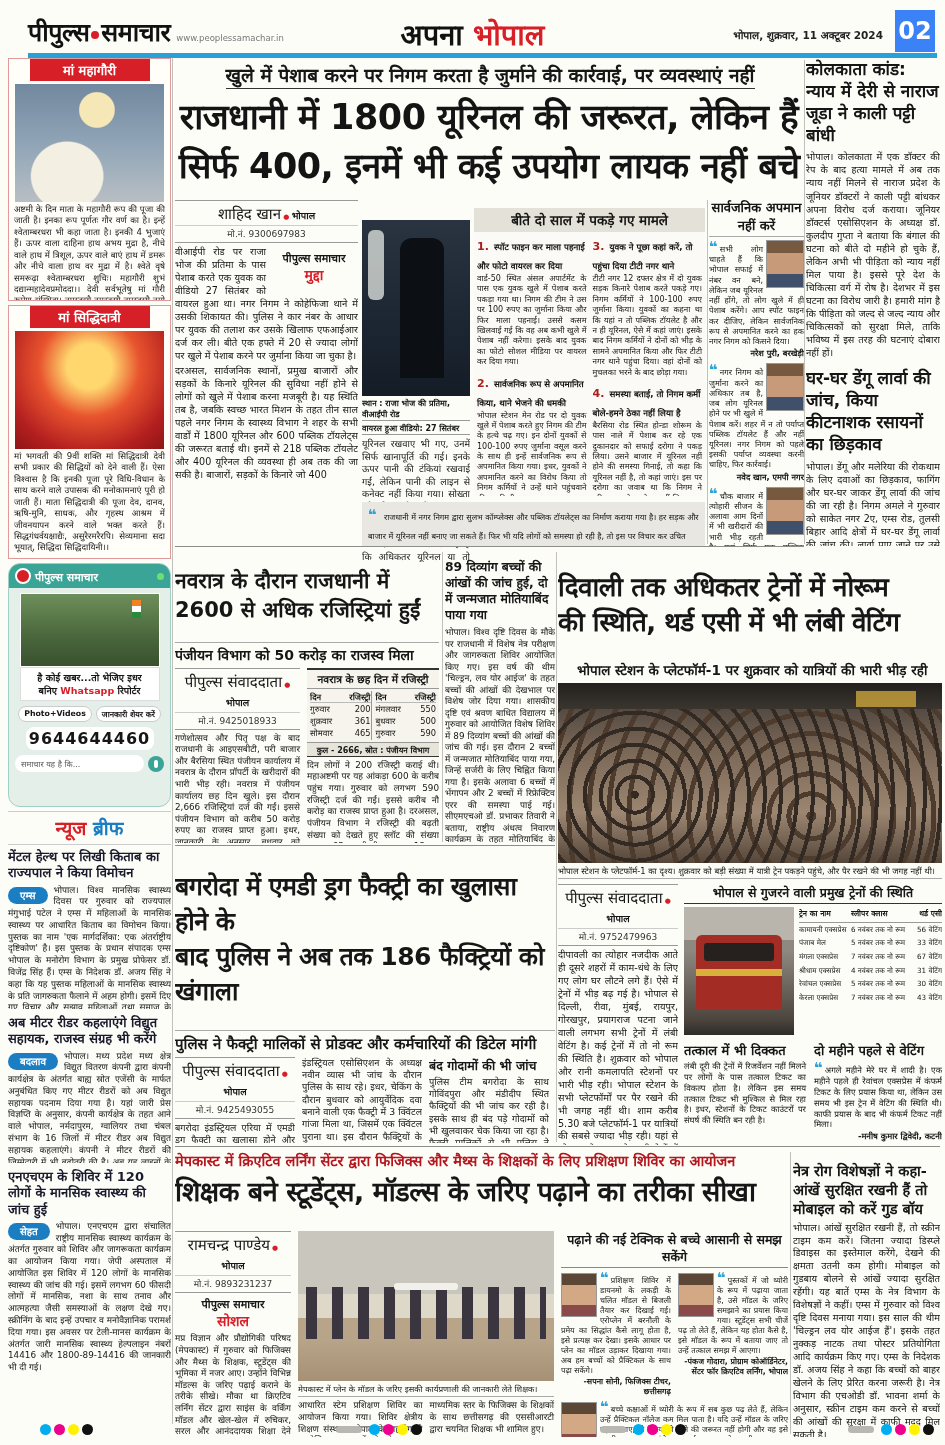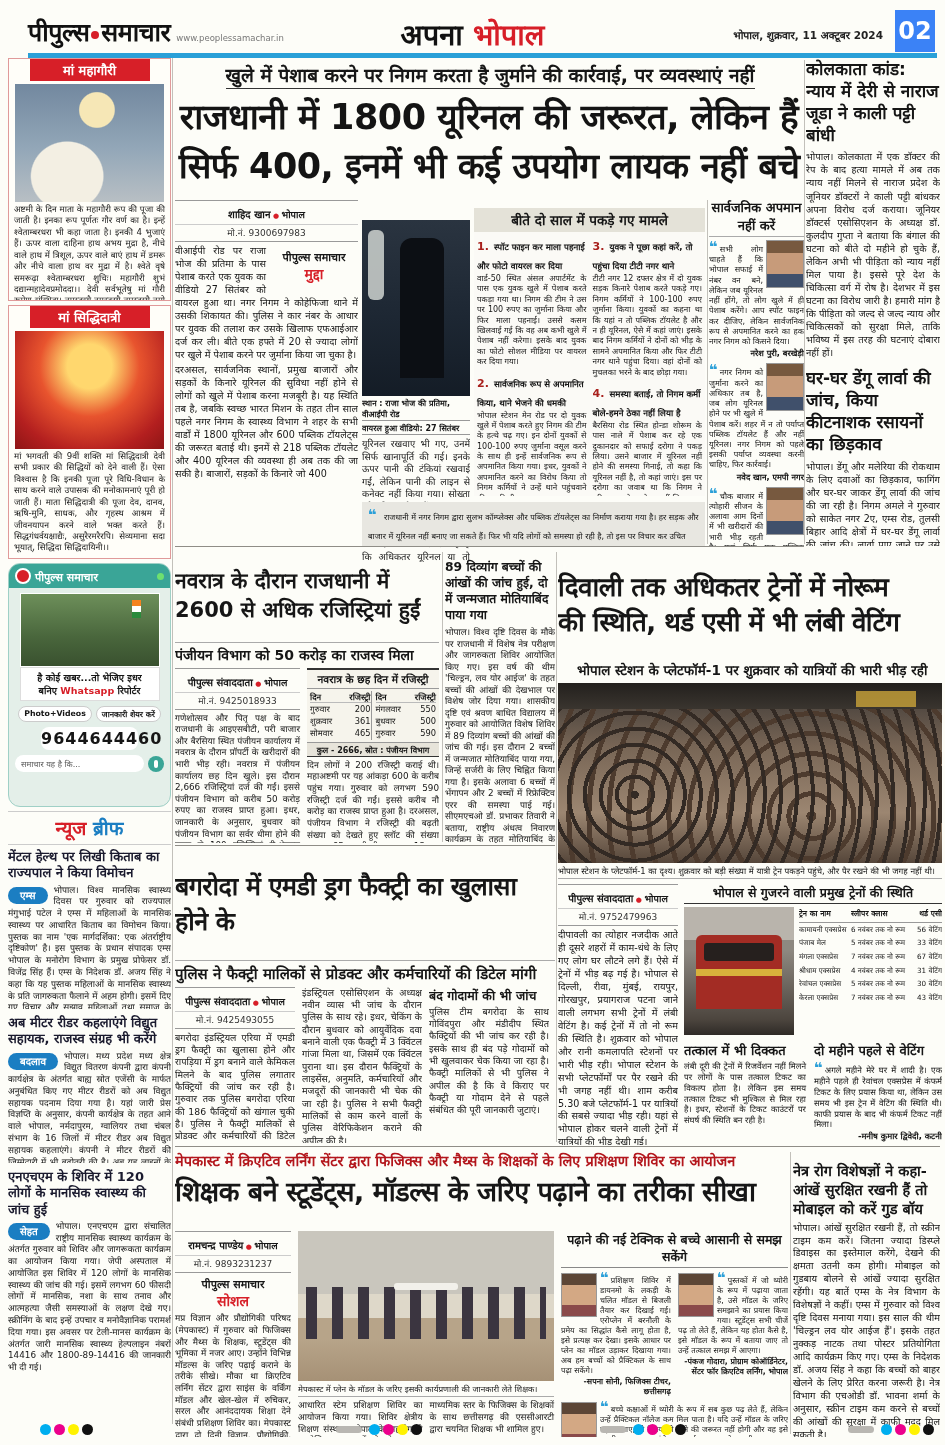--- a/index.html
+++ b/index.html
@@ -13,21 +13,21 @@
   .logo-dot{display:inline-block;width:8px;height:8px;border-radius:50%;background:#d71f28;margin:0 2px 2px 2px;}
   .website{font-size:8.5px;color:#777;margin-left:6px;}
   .edition{position:absolute;left:50%;top:8px;transform:translateX(-50%);font-size:29px;font-weight:bold;white-space:nowrap;}
   .ed-b{color:#111;} .ed-r{color:#d71f28;}
   .dateline{position:absolute;right:62px;top:22px;font-size:10.5px;font-weight:bold;color:#222;}
   .pageno{position:absolute;right:10px;top:4px;width:40px;height:42px;background:#3b82f6;color:#fff;
           font-size:24px;font-weight:bold;display:flex;align-items:center;justify-content:center;}
   .blue-rule{position:absolute;left:28px;right:8px;top:47px;height:5px;background:#2aa0d8;}
   
   .byline{ text-align:center;border-top:1px solid #999;border-bottom:1px solid #999;padding:2px 0;margin-bottom:3px;}
-  .byline .bn{font-weight:bold;font-size:10px;}
+  .byline .bn{font-weight:normal;font-size:15px;}
   .byline .bn::after{content:" ● ";color:#d71f28;font-size:7px;}
   .byline .bc{font-weight:bold;font-size:9.5px;}
   .byline .bp{display:block;font-size:9px;color:#333;border-top:1px solid #ccc;margin-top:2px;padding-top:1px;}
   .tag{float:left;background:#1b7ec2;color:#fff;font-weight:bold;font-size:10px;border-radius:10px;
        padding:2px 12px;margin:2px 6px 2px 0;}
   .q-icon{color:#2a9fd8;font-size:15px;font-weight:bold;line-height:1;margin-right:2px;}
   .vline{position:absolute;width:1px;background:#c2c0ba;}
   .hline{position:absolute;height:1px;background:#8f8d87;}
   .face{border:1px solid #999;}
   
@@ -49,21 +49,21 @@
   .wa-photo{position:relative;width:138px;height:72px;margin:5px auto 0 auto;border:1px solid #fff;
             background:linear-gradient(180deg,#6d8f5a,#49663c 60%,#39512f);}
   .wa-flag{position:absolute;right:18px;top:6px;width:9px;height:18px;
            background:linear-gradient(180deg,#f58220 33%,#fff 33% 66%,#2a8a3c 66%);}
   .wa-card{background:#fff;width:138px;margin:0 auto;text-align:center;padding:3px 0;border:1px solid #ddd;}
   .wa-l1{font-size:9.5px;font-weight:bold;}
   .wa-l2{font-size:9.5px;font-weight:bold;}
   .wa-brand{color:#d71f28;}
   .wa-btns{display:flex;gap:4px;justify-content:center;margin-top:5px;}
   .wa-btn{background:#fff;border:1px solid #ccc;border-radius:8px;font-size:7.8px;font-weight:bold;padding:2px 5px;}
-  .wa-num{background:#fff;border-radius:8px;width:97px;margin:5px auto;text-align:center;
+  .wa-num{background:#fff;border-radius:8px;width:128px;margin:5px auto;text-align:center;
           font-size:16px;font-weight:bold;letter-spacing:1px;padding:2px 0;}
   .wa-chat{display:flex;align-items:center;gap:4px;margin:4px 6px;}
   .wa-input{flex:1;background:#fff;border-radius:10px;font-size:8px;color:#555;padding:3px 6px;
             white-space:nowrap;overflow:hidden;}
   .wa-mic{width:16px;height:16px;border-radius:50%;background:#3aa597;position:relative;flex:0 0 16px;}
   .wa-mic::after{content:"";position:absolute;left:6px;top:4px;width:4px;height:8px;background:#fff;border-radius:2px;}
   .nb-title{text-align:center;font-size:19px;font-weight:bold;padding:3px 0;margin:2px 0 4px 0;
             border-top:1px solid #ccc;border-bottom:1px solid #ccc;}
   .nb-red{color:#d71f28;} .nb-blue{color:#1b7ec2;}
   .brief{margin-bottom:6px;overflow:hidden;}
@@ -518,20 +518,21 @@
             <span class="qname">-मनीष कुमार द्विवेदी, कटनी</span>
           </div>
         </div>
       </div>
     </div>
   </section>
 
   <section class="bagroda">
     <h2 class="bg-head">
       <div>बगरोदा में एमडी ड्रग फैक्ट्री का खुलासा होने के</div>
+      <div>बाद पुलिस ने अब तक 186 फैक्ट्रियों को खंगाला</div>
     </h2>
     <div class="bg-sub">पुलिस ने फैक्ट्री मालिकों से प्रोडक्ट और कर्मचारियों की डिटेल मांगी</div>
     <div class="bg-row">
       <div class="bg-c">
         <div class="byline">
           <span class="bn">पीपुल्स संवाददाता</span><span class="bc">भोपाल</span>
           <span class="bp">मो.नं. 9425493055</span>
         </div>
         <p class="jtext">बगरोदा इंडस्ट्रियल एरिया में एमडी ड्रग फैक्ट्री का खुलासा होने और रापड़िया में ड्रग बनाने वाले केमिकल मिलने के बाद पुलिस लगातार फैक्ट्रियों की जांच कर रही है। गुरुवार तक पुलिस बगरोदा एरिया की 186 फैक्ट्रियों को खंगाल चुकी है। पुलिस ने फैक्ट्री मालिकों से प्रोडक्ट और कर्मचारियों की डिटेल मांगी है।</p>
       </div>

